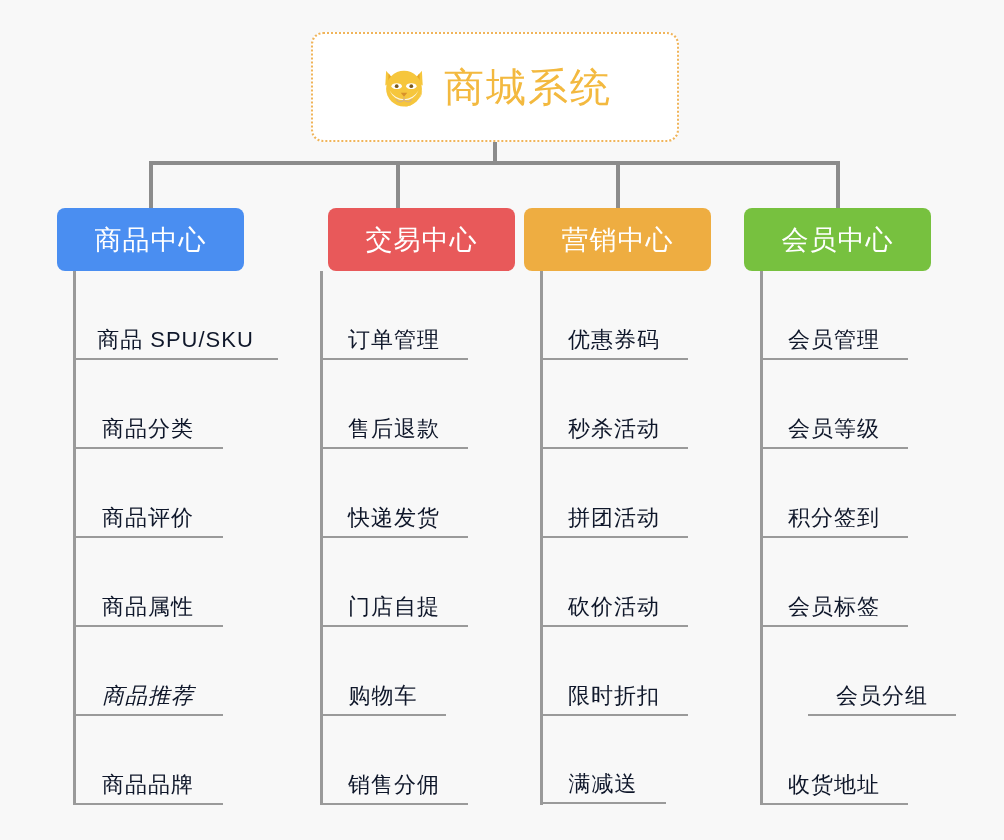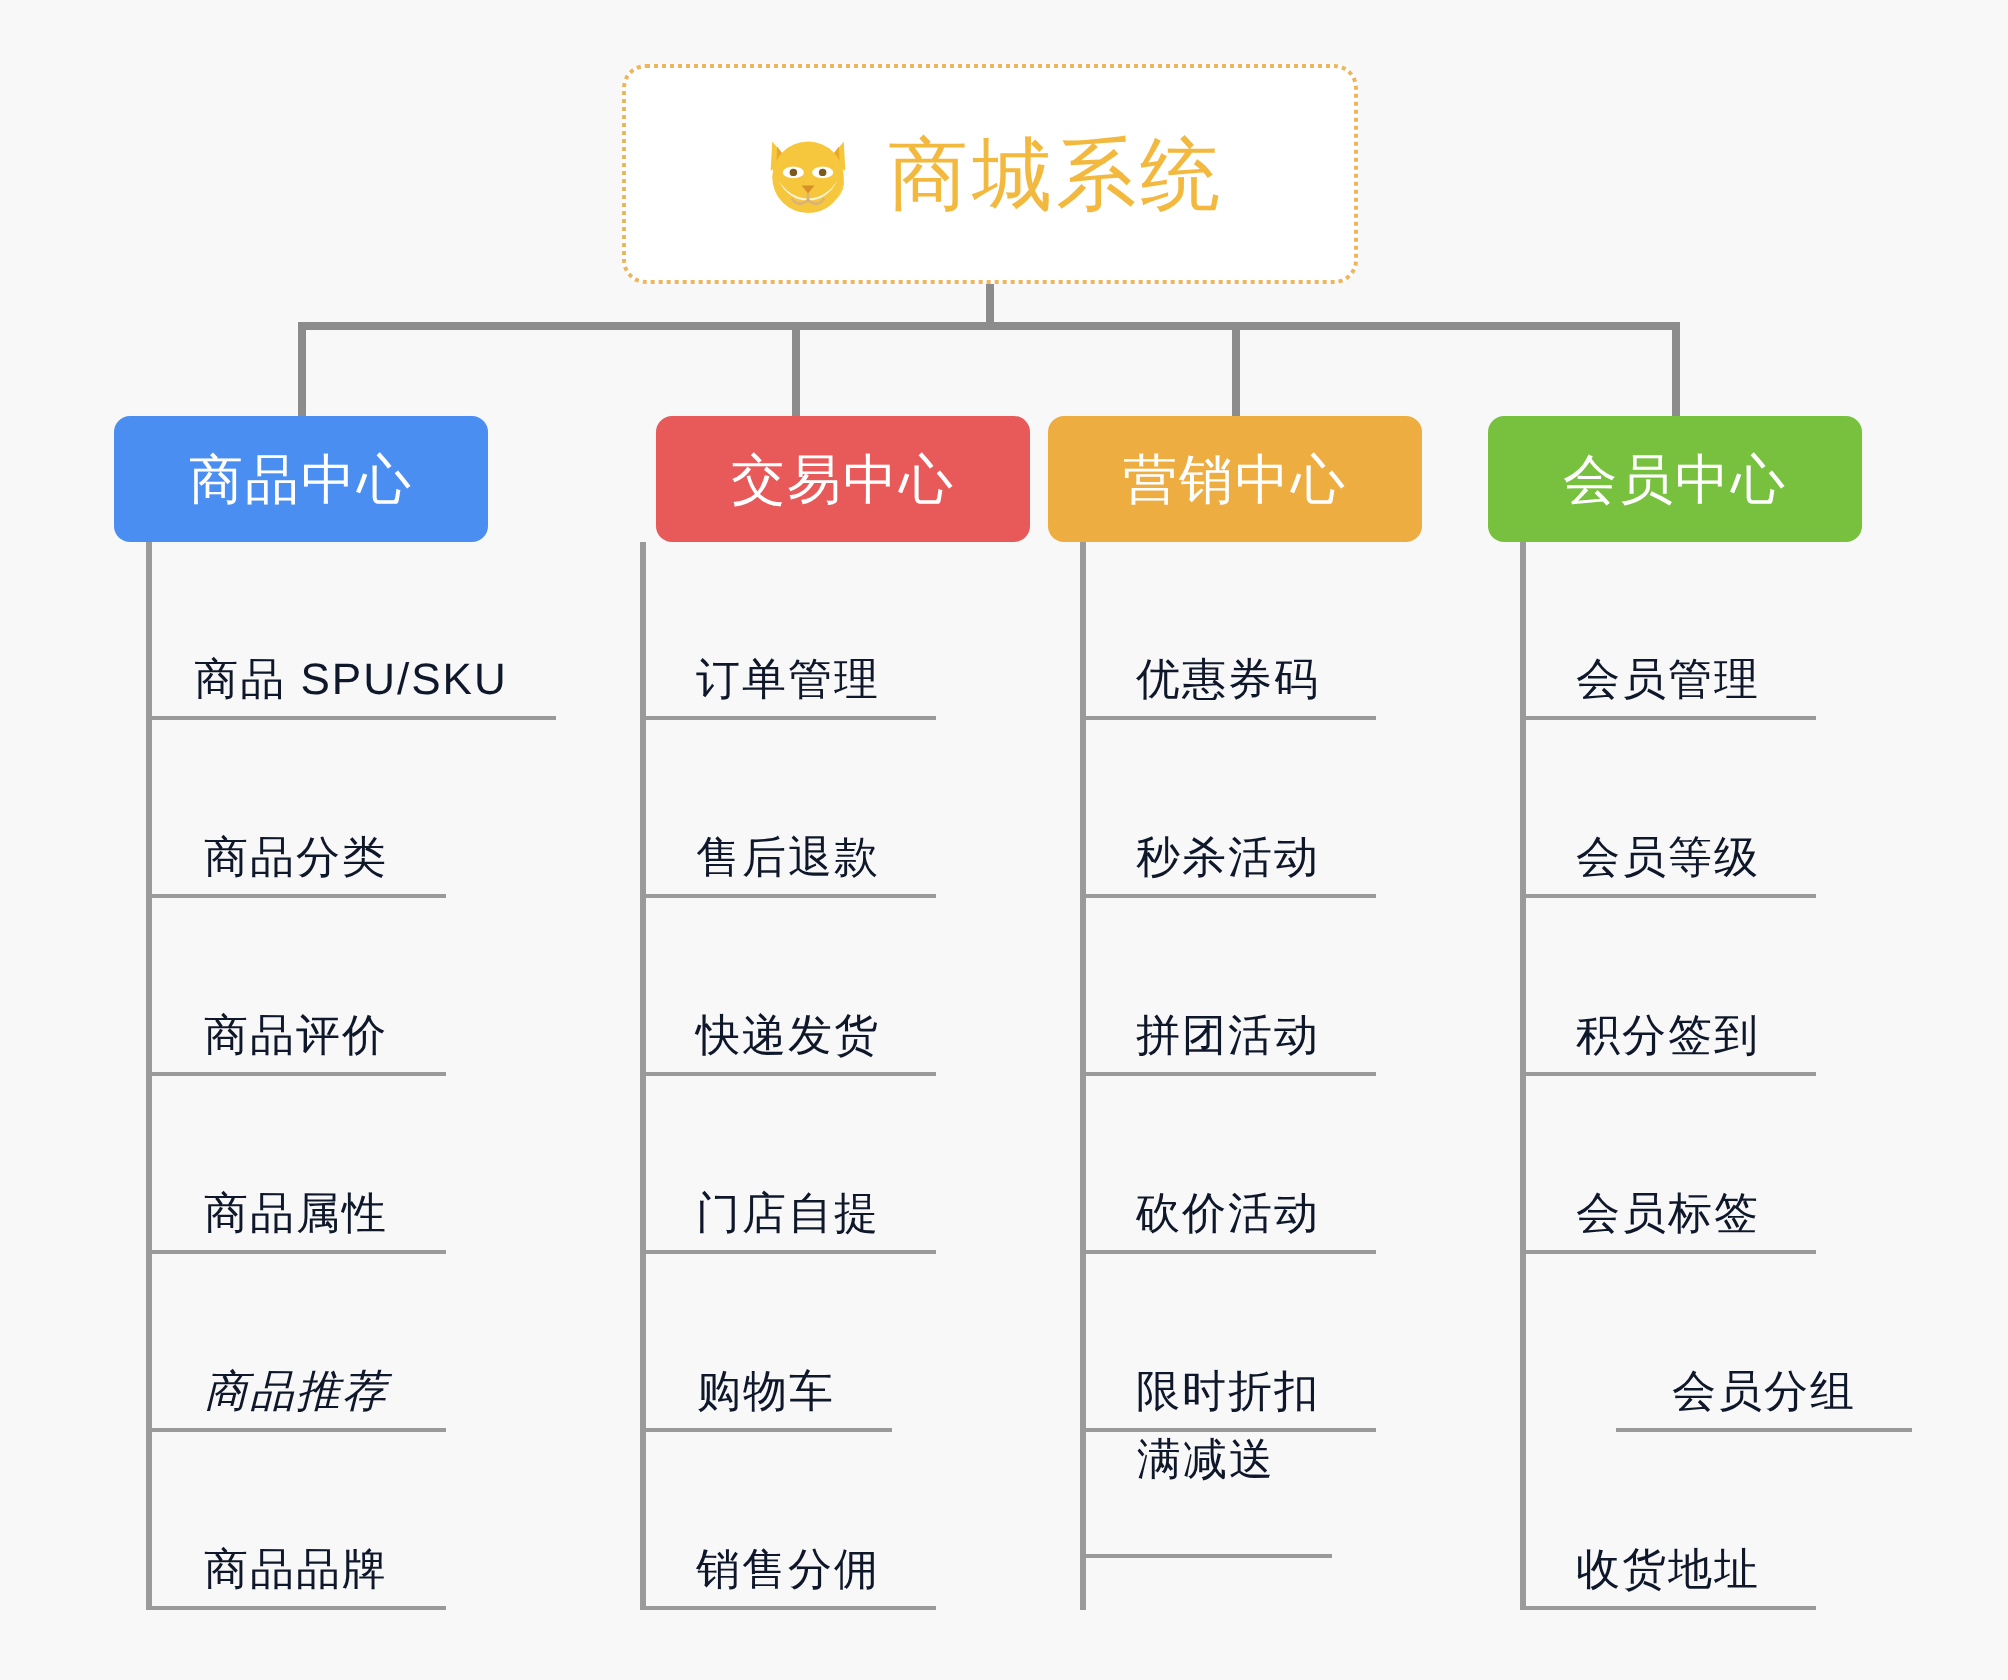--- a/index.html
+++ b/index.html
@@ -222,21 +222,21 @@
         </div>
         <div class="leaf-item" style="top: 178px; width: 148px;">
           <span class="leaf-label">拼团活动</span>
         </div>
         <div class="leaf-item" style="top: 267px; width: 148px;">
           <span class="leaf-label">砍价活动</span>
         </div>
         <div class="leaf-item" style="top: 356px; width: 148px;">
           <span class="leaf-label">限时折扣</span>
         </div>
-        <div class="leaf-item" style="top: 419px; width: 126px; align-items: center;">
+        <div class="leaf-item" style="top: 444px; width: 126px;">
           <span class="leaf-label">满减送</span>
         </div>
       </div>
       <div class="conn conn-drop" style="left: 835.5px;"></div>
       <div class="cat-box" style="left: 744px; width: 187px; background: rgb(119, 193, 63);">
         <span>会员中心</span>
       </div>
       <div class="leaf-col" style="left: 760px; height: 534px;">
         <div class="leaf-spine" style="height: 534px;"></div>
         <div class="leaf-item" style="top: 0px; width: 148px;">

